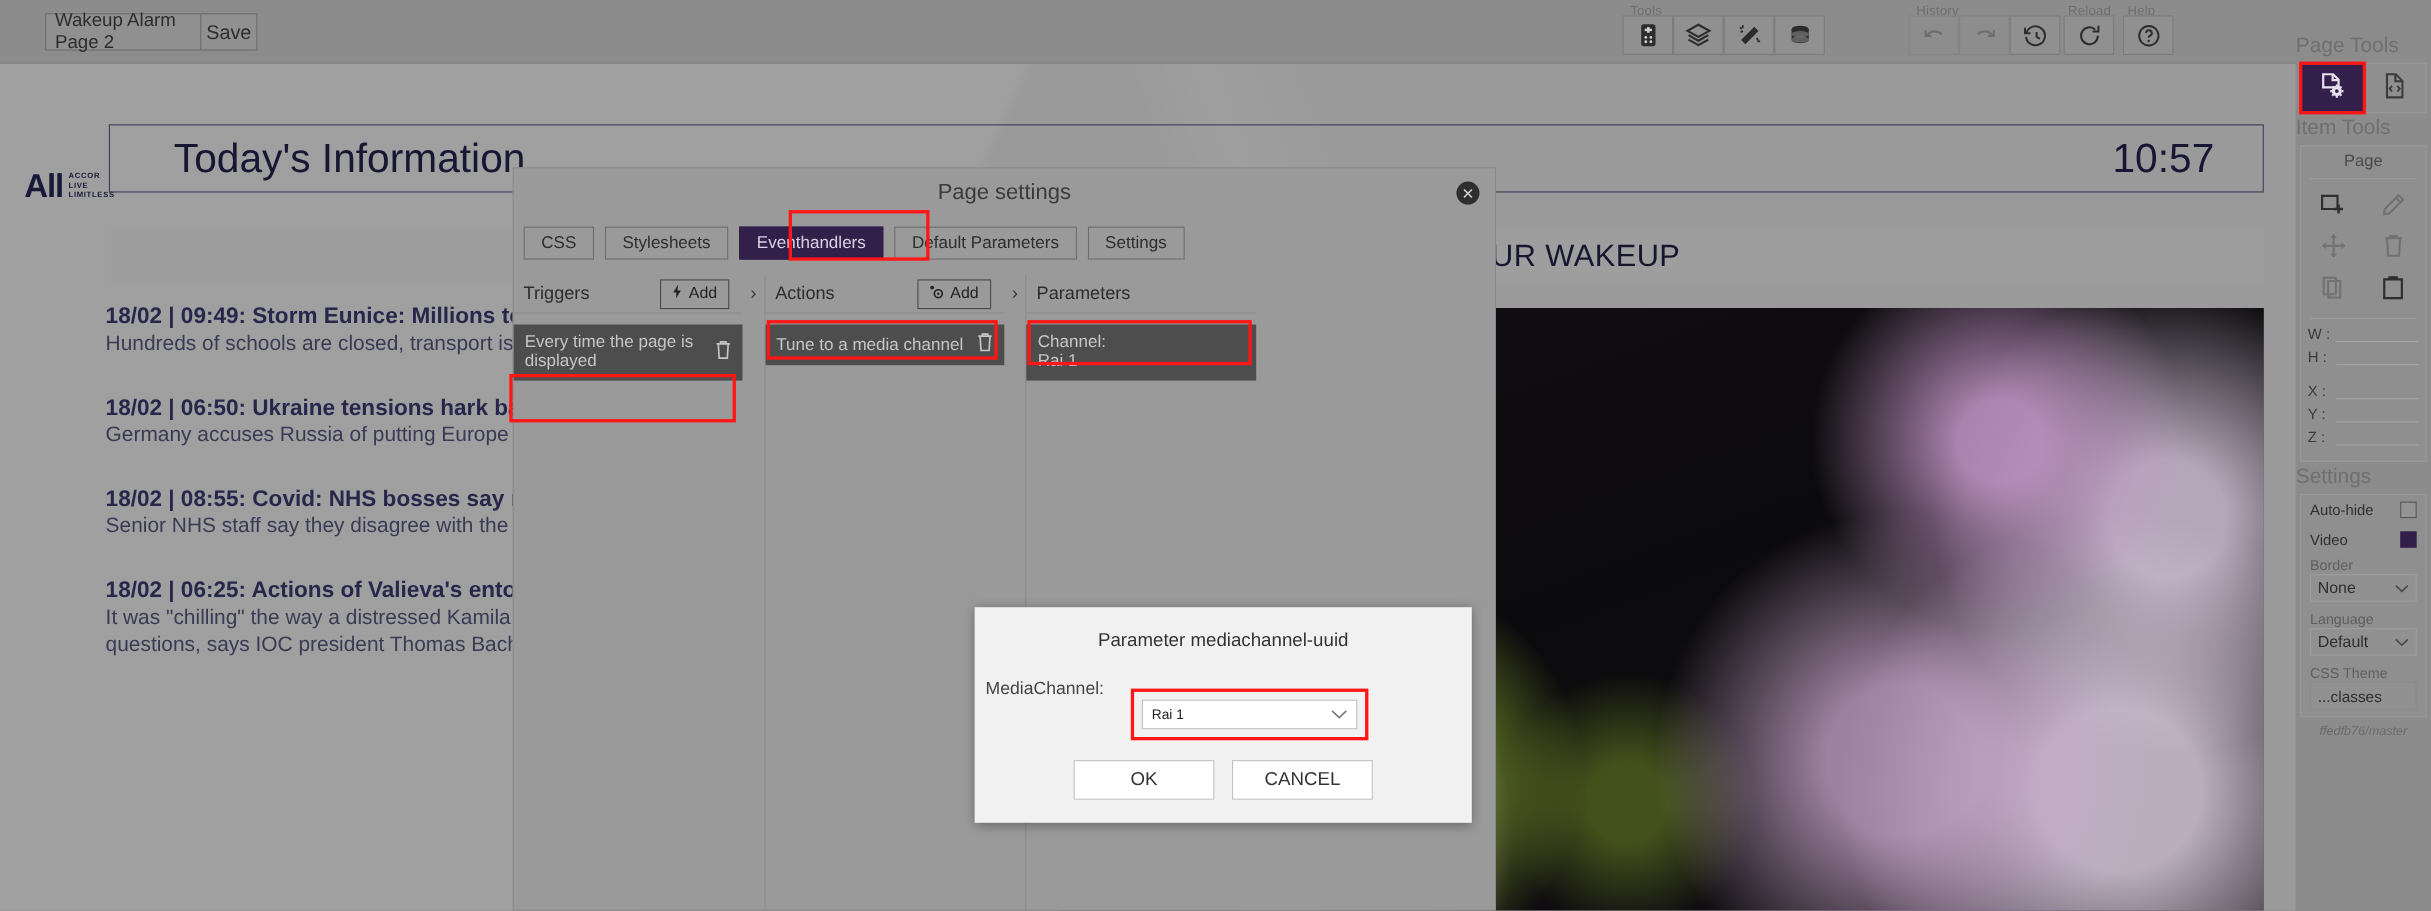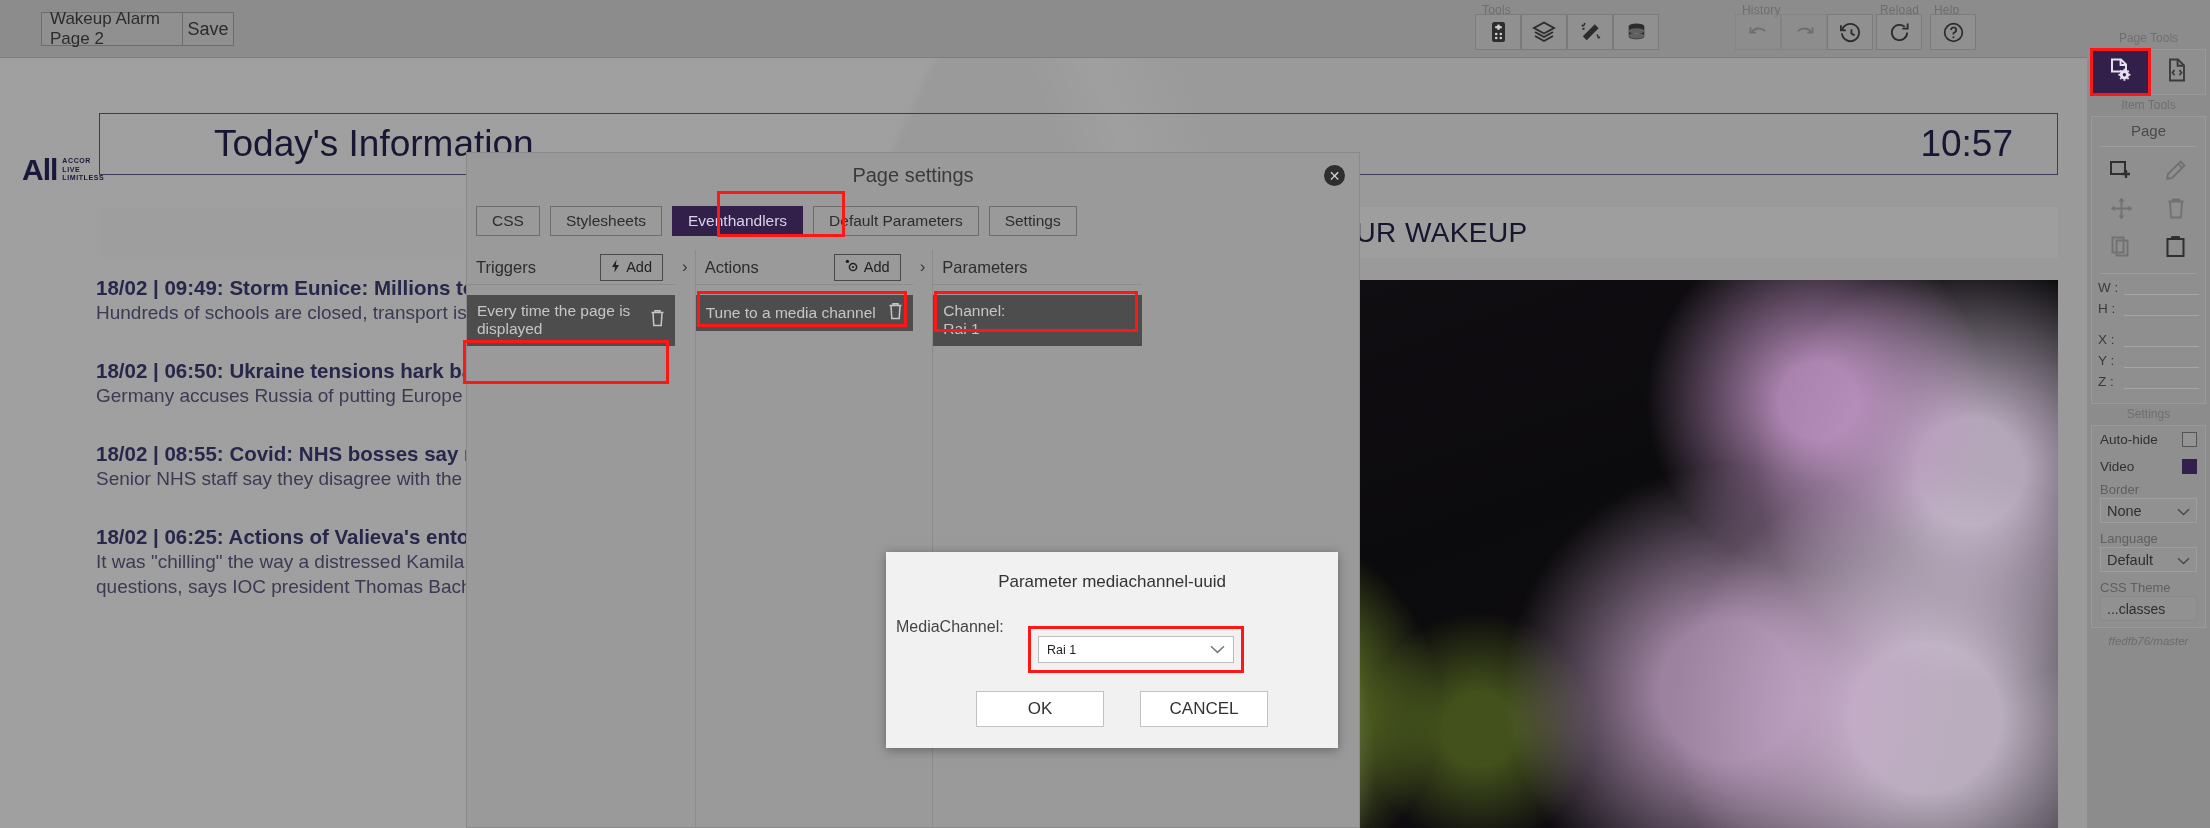--- a/index.html
+++ b/index.html
@@ -53,21 +53,21 @@
     display: flex; align-items: center; gap: 5px;
   }
   .brand-all { font-size: 30px; font-weight: 700; color: #18183a; letter-spacing: -1px; line-height: 1; }
   .brand-sub { font-size: 7px; line-height: 1.22; color: #18183a; letter-spacing: .6px; font-weight: 700; }
 
   .page-title-bar {
     position: absolute; left: 99px; top: 55px; width: 1959px; height: 62px;
     border: 1px solid #3c3c58; display: flex; align-items: center;
   }
   .page-title {
-    font-size: 37px; color: #171733; margin-left: 114px; font-weight: 400;
+    font-size: 37px; color: #171733; margin-left: 58px; font-weight: 400;
   }
   .page-clock {
     position: absolute; right: 44px; font-size: 37px; color: #171733;
   }
 
   .banner {
     position: absolute; left: 99px; top: 149px; width: 1959px; height: 51px;
     background: #9e9e9e; display: flex; align-items: center; justify-content: center;
   }
   .banner-text { font-size: 28px; color: #16162f; letter-spacing: .4px; }
@@ -92,21 +92,21 @@
       radial-gradient(circle at 47% 82%, rgba(120,150,40,.5) 0 5%, rgba(0,0,0,0) 16%),
       linear-gradient(160deg, #141016 0%, #0b0a0c 45%, #100d12 100%);
   }
 
   
   .rightpanel {
     position: absolute; right: 0; top: 28px; width: 123px; height: 800px;
     background: #8c8c8c;
   }
   .rp-section-title {
-    text-align: center; font-size: 12px; color: #6f6f6f; padding: 3px 0 4px;
+    text-align: left; font-size: 19px; color: #6f6f6f; padding: 3px 0 4px;
   }
   .rp-box { margin: 0 4px; border: 1px solid #9a9a9a; background: #8f8f8f; }
   .rp-tools-row { display: flex; }
   .rp-tool {
     flex: 1; height: 44px; display: flex; align-items: center; justify-content: center;
     cursor: pointer;
   }
   .rp-tool.active { background: #32204a; }
   .rp-tool.hl { outline: 3px solid #ff1616; outline-offset: -1px; }
   .rp-subtitle { text-align: center; font-size: 15px; color: #4a4a4a; padding: 5px 0 7px; }
@@ -202,21 +202,21 @@
     display: flex; align-items: center; justify-content: space-between;
     padding: 0 8px; font-size: 12.5px; color: #222; cursor: pointer;
   }
   .modal-btns {
     position: absolute; left: 0; right: 0; bottom: 21px;
     display: flex; justify-content: center; gap: 16px;
   }
   .modal-btn {
     width: 128px; height: 36px; border: 1px solid #c2c2c2; background: #fff;
     font-size: 17px; color: #333; display: flex; align-items: center;
-    justify-content: center; cursor: pointer; margin-left: 20px;
+    justify-content: center; cursor: pointer;
   }
 </style>
 </head>
 <body>
 
 <div class="root">
 
   <div class="topbar">
     <div class="tb-btn" id="page-select">
       <span class="lbl">Wakeup Alarm Page 2</span>

